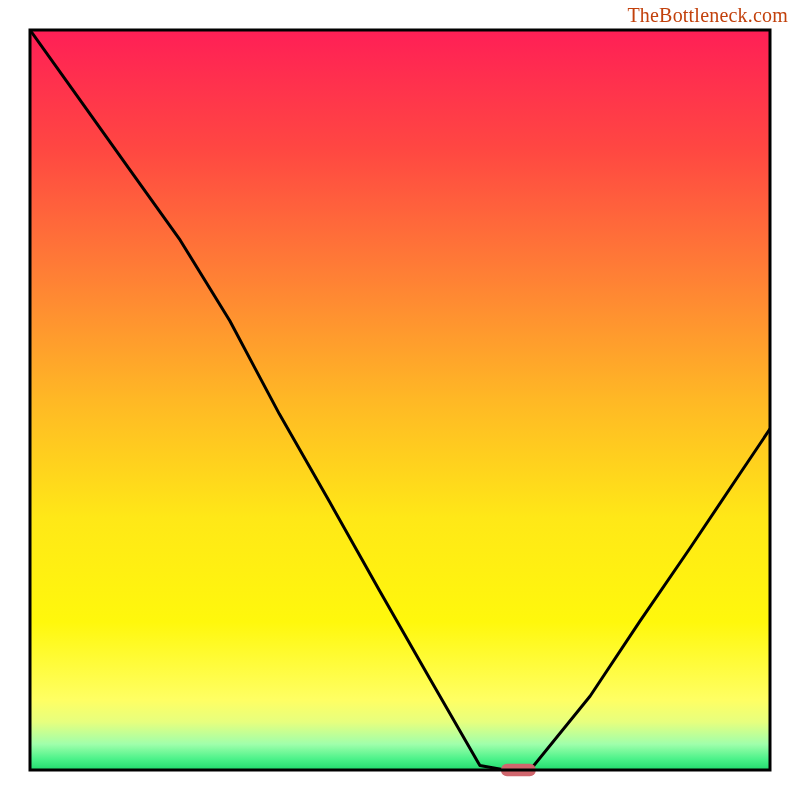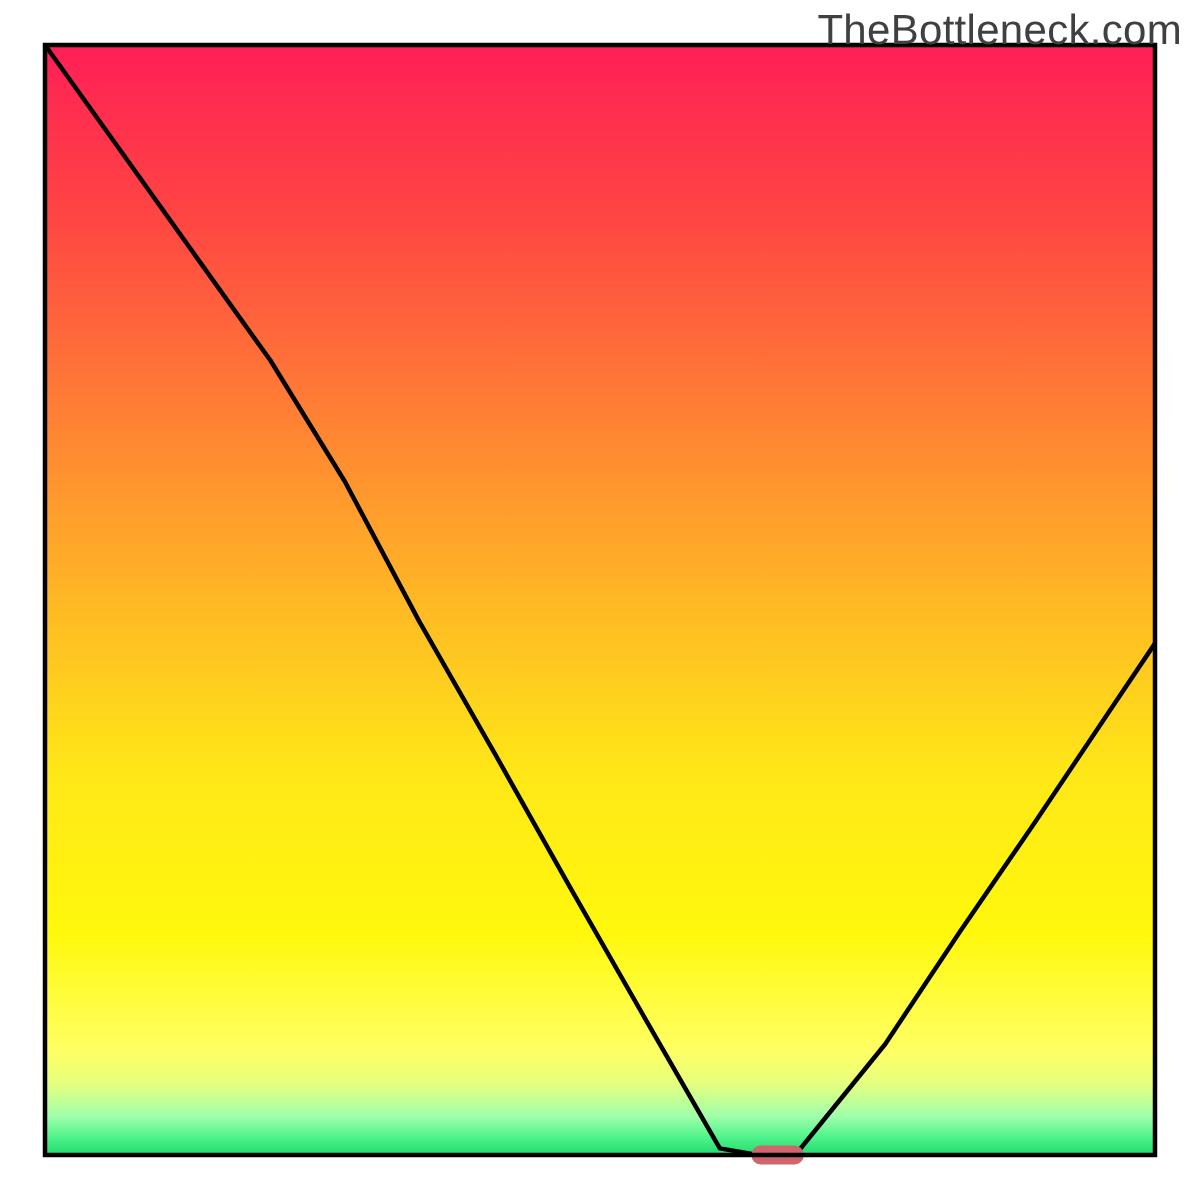--- a/index.html
+++ b/index.html
@@ -12,24 +12,24 @@
   }
   .stage {
     position: relative;
     width: 800px;
     height: 800px;
   }
   .watermark {
     position: absolute;
     top: 4px;
     right: 12px;
-    font-family: Liberation Sans, sans-serif;
-    font-size: 28px;
+    font-family: Liberation Serif, serif;
+    font-size: 20px;
     font-weight: 500;
-    color: #404040;
+    color: #c2410c;
     letter-spacing: 0.2px;
   }
   svg.plot {
     position: absolute;
     left: 0;
     top: 0;
     width: 800px;
     height: 800px;
     display: block;
   }

